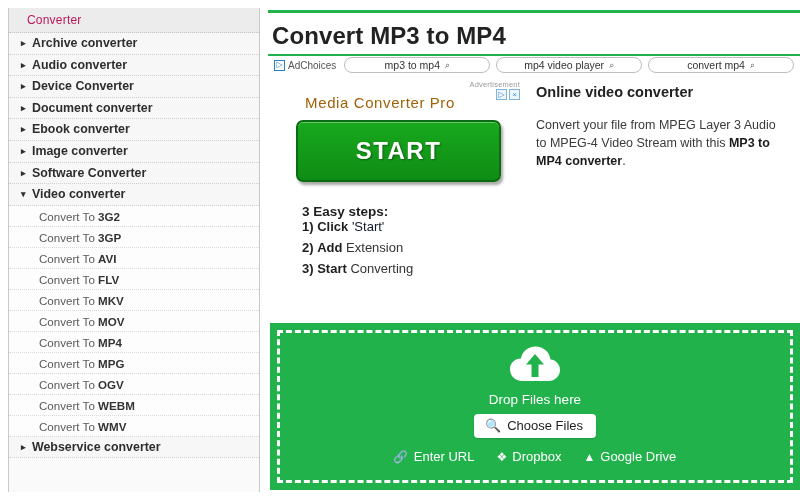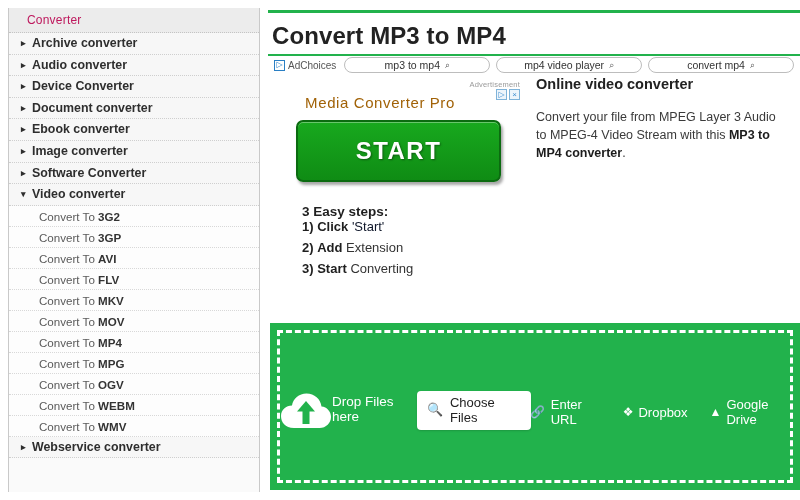--- a/index.html
+++ b/index.html
@@ -135,37 +135,37 @@
 
   
   #steps { position:absolute; left:34px; top:204px; width:230px; }
   .steps-title { font-size:13.5px; font-weight:bold; color:#1f1f1f; }
   .step { font-size:13px; color:#333; margin-bottom:6px; white-space:nowrap; }
   .step .num { font-weight:bold; color:#1f1f1f; }
   .step .kw { font-weight:bold; color:#1f1f1f; }
   .step .lnk { color:#0f172a; }
 
   
-  #desc { position:absolute; left:268px; top:76px; width:250px; }
+  #desc { position:absolute; left:268px; top:84px; width:250px; }
   .desc-title { font-size:14.5px; font-weight:bold; color:#222; margin-bottom:16px; }
   .desc-body { font-size:12.5px; line-height:18px; color:#3a3a3a; }
   .desc-body b { font-weight:bold; color:#1c1c1c; }
 
   
   #dropzone {
     position:absolute; left:2px; top:323px;
     width:530px; height:167px;
     background:#22b24c;
     padding:7px;
   }
   .dz-inner {
     width:100%; height:100%;
     border:3px dashed #ffffff;
     position:relative;
-    display:flex; flex-direction:row; align-items:center;
+    display:flex; flex-direction:column; align-items:center;
   }
   .cloud-icon { margin-top:13px; }
   .dz-label { color:#fff; font-size:13.5px; margin-top:5px; }
   .choose-btn {
     margin-top:7px;
     background:#fff; color:#222;
     border-radius:4px;
     padding:4px 13px 5px 11px;
     font-size:13px;
     display:inline-flex; align-items:center; gap:6px;

